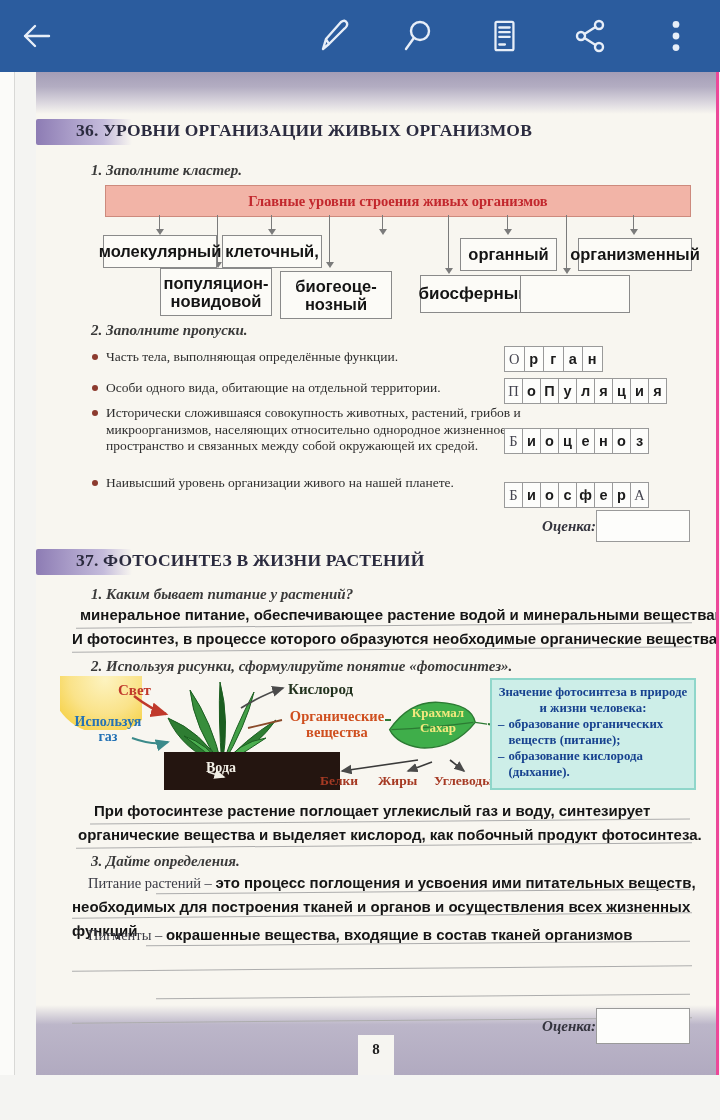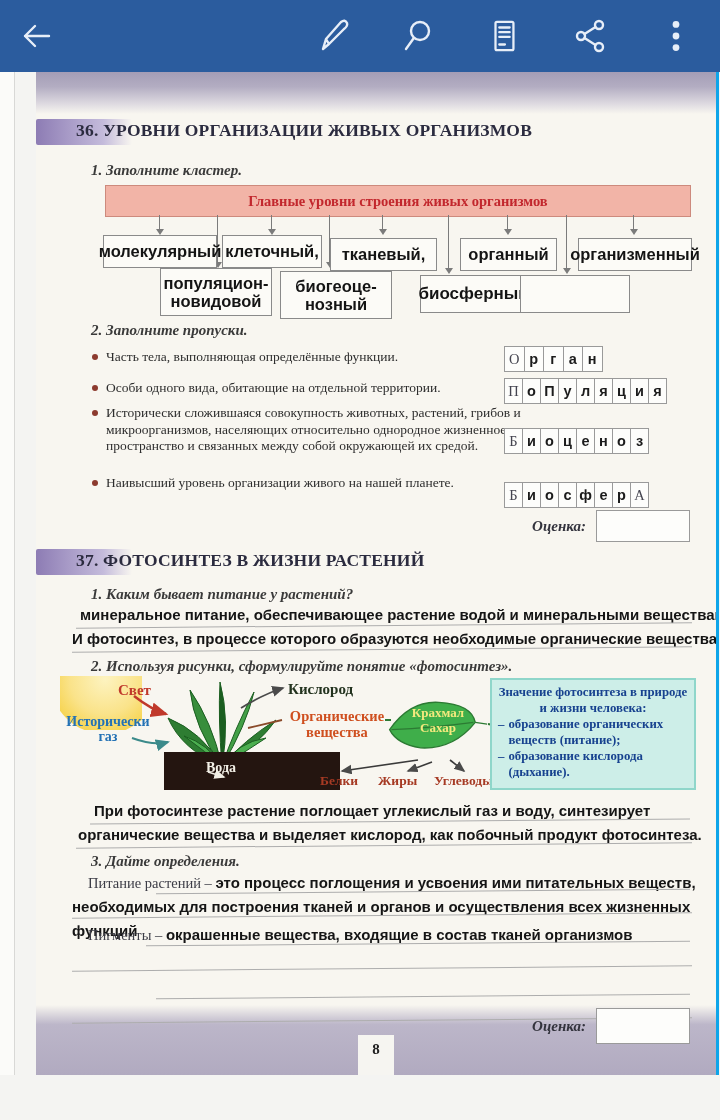--- a/index.html
+++ b/index.html
@@ -7,21 +7,21 @@
 
   
   .toolbar{position:absolute;left:0;top:0;width:720px;height:72px;background:#2b5c9e;display:flex;align-items:center;}
   .tb-btn{width:44px;height:44px;display:flex;align-items:center;justify-content:center;cursor:pointer;}
   .tb-back{margin-left:14px;}
   .tb-group{margin-left:auto;display:flex;gap:42px;margin-right:22px;}
   .tb-btn svg{stroke:#e7eef8;fill:none;stroke-width:2.4;stroke-linecap:round;stroke-linejoin:round;}
 
   
   .edge-sliver{position:absolute;left:0;top:72px;width:14px;height:1003px;background:#fbfbf9;border-right:1px solid #d8d8d6;}
-  .paper{position:absolute;left:36px;top:72px;width:680px;height:1003px;background:#f8f6f0;overflow:hidden;border-right:3px solid #0ea5e9;}
+  .paper{position:absolute;left:36px;top:72px;width:680px;height:1003px;background:#f8f6f0;overflow:hidden;border-right:3px solid #ec4899;}
   .band-top{position:absolute;left:0;top:0;width:100%;height:42px;background:linear-gradient(180deg,#a49db6 0%,#b3adc2 35%,#ddd9e0 75%,#f8f6f0 100%);}
   .band-bottom{position:absolute;left:0;top:933px;width:100%;height:70px;background:linear-gradient(180deg,#f8f6f0 0%,#bcb6c9 30%,#b2abc1 70%,#a59eb4 100%);}
   .band-bottom{background:linear-gradient(180deg,#f8f6f0 0%,#bcb6c9 28%,#b1aac0 100%);}
 
   .sec-bar{position:absolute;left:0;height:28px;}
   .sec-chip{position:absolute;left:0;top:1px;width:96px;height:26px;background:linear-gradient(90deg,#8d7cb4,#c4bbdb 70%,rgba(196,187,219,0));border-radius:2px;}
   .sec-title{position:absolute;left:40px;top:2px;font-weight:bold;font-size:17.5px;color:#2b2b3f;letter-spacing:.2px;white-space:nowrap;}
 
   .task-label{position:absolute;font-style:italic;font-weight:bold;font-size:15px;color:#3a3a3a;white-space:nowrap;}
 
@@ -33,21 +33,21 @@
 
   
   .gap-item{position:absolute;width:432px;font-size:13.5px;color:#2d2d2d;line-height:16.6px;}
   .gap-item .dot{position:absolute;left:-14px;top:5px;width:6px;height:6px;border-radius:50%;background:#8c3a2e;}
   .cells{position:absolute;display:flex;}
   .cells .cell{width:17px;height:24px;border:1px solid #9a9a9a;margin-left:-1px;background:#fdfdfb;display:flex;align-items:center;justify-content:center;font-family:"Liberation Sans",sans-serif;font-weight:bold;font-size:14.5px;color:#1c1c1c;}
   .cells .cell:first-child{font-family:"Liberation Serif",serif;font-weight:400;color:#44444f;}
   .cells.printed-last .cell:last-child{font-family:"Liberation Serif",serif;font-weight:400;color:#44444f;}
   .cells.wide .cell{width:18.5px;}
 
-  .score{position:absolute;display:flex;align-items:center;gap:10px;text-align:right;}
+  .score{position:absolute;display:flex;align-items:center;gap:0;text-align:right;}
   .score .lbl{font-style:italic;font-weight:bold;font-size:15px;color:#33333d;}
   .score .box{width:92px;height:30px;background:#fdfdfb;border:1px solid #9a9a9a;}
 
   
   .typed{position:absolute;font-family:"Liberation Sans",sans-serif;font-weight:bold;font-size:15px;color:#151515;white-space:nowrap;}
   .rule{position:absolute;height:1px;background:#adadad;transform:rotate(-0.5deg);}
 
   
   .diagram{position:absolute;left:0;top:604px;width:680px;height:122px;}
   .sun{position:absolute;left:24px;top:0;width:82px;height:54px;overflow:hidden;}
@@ -129,21 +129,20 @@
   <div class="arr" style="left:346px;top:143px;height:14px;"></div>
   <div class="arr" style="left:471px;top:143px;height:14px;"></div>
   <div class="arr" style="left:597px;top:143px;height:14px;"></div>
   <div class="arr" style="left:181px;top:143px;height:47px;"></div>
   <div class="arr" style="left:293px;top:143px;height:47px;"></div>
   <div class="arr" style="left:412px;top:143px;height:53px;"></div>
   <div class="arr" style="left:530px;top:143px;height:53px;"></div>
 
   <div class="cbox" style="left:67px;top:163px;width:112px;height:31px;font-size:16.5px;">молекулярный</div>
   <div class="cbox" style="left:186px;top:163px;width:98px;height:31px;font-size:16.5px;">клеточный,</div>
-  <div class="cbox" style="left:294px;top:166px;width:105px;height:31px;font-size:16.5px;">тканевый,</div>
   <div class="cbox" style="left:424px;top:166px;width:95px;height:31px;font-size:16.5px;">органный</div>
   <div class="cbox" style="left:124px;top:196px;width:110px;height:46px;font-size:16.5px;">популяцион-
 новидовой</div>
 
   <div class="cbox" style="left:542px;top:166px;width:112px;height:31px;font-size:16.5px;">организменный</div>
   <div class="cbox" style="left:244px;top:199px;width:110px;height:46px;font-size:16.5px;">биогеоце-
 нозный</div>
   <div class="cbox" style="left:364px;top:203px;width:110px;height:36px;font-size:17px;margin-left:20px;">биосферный.</div>
   <div class="cbox" style="left:484px;top:203px;width:108px;height:36px;"></div>
 
@@ -209,21 +208,21 @@
   <div class="typed" style="left:44px;top:534px;">минеральное питание, обеспечивающее растение водой и минеральными веществами,</div>
   <div class="rule" style="left:40px;top:553px;width:616px;"></div>
   <div class="typed" style="left:36px;top:558px;">И фотосинтез, в процессе которого образуются необходимые органические вещества.</div>
   <div class="rule" style="left:36px;top:577px;width:620px;"></div>
 
   <div class="task-label" style="left:55px;top:586px;">2. Используя рисунки, сформулируйте понятие «фотосинтез».</div>
 
   <div class="diagram">
     <div class="sun"></div>
     <div class="dlabel" style="left:82px;top:6px;color:#c0392b;font-size:15px;text-align:center;">Свет</div>
-    <div class="dlabel" style="left:24px;top:38px;color:#2472b5;font-size:14px;width:96px;">Исторически
+    <div class="dlabel" style="left:24px;top:38px;color:#2472b5;font-size:14px;width:96px;">Используя
 газ</div>
     <div class="dlabel" style="left:252px;top:5px;color:#23331f;font-size:15px;">Кислород</div>
     <div class="dlabel" style="left:248px;top:33px;color:#cf4f1f;font-size:14.5px;width:106px;">Органические
 вещества</div>
 
     <svg style="position:absolute;left:118px;top:2px;" width="136" height="92" viewBox="0 0 136 92">
       <g stroke="#1b5e20" stroke-width="1">
         <path d="M68,88 Q28,72 14,40 Q48,54 68,88" fill="#2e7d32"></path>
         <path d="M68,88 Q40,50 36,12 Q58,44 68,88" fill="#388e3c"></path>
         <path d="M68,88 Q64,40 66,4 Q76,42 68,88" fill="#1b5e20"></path>

